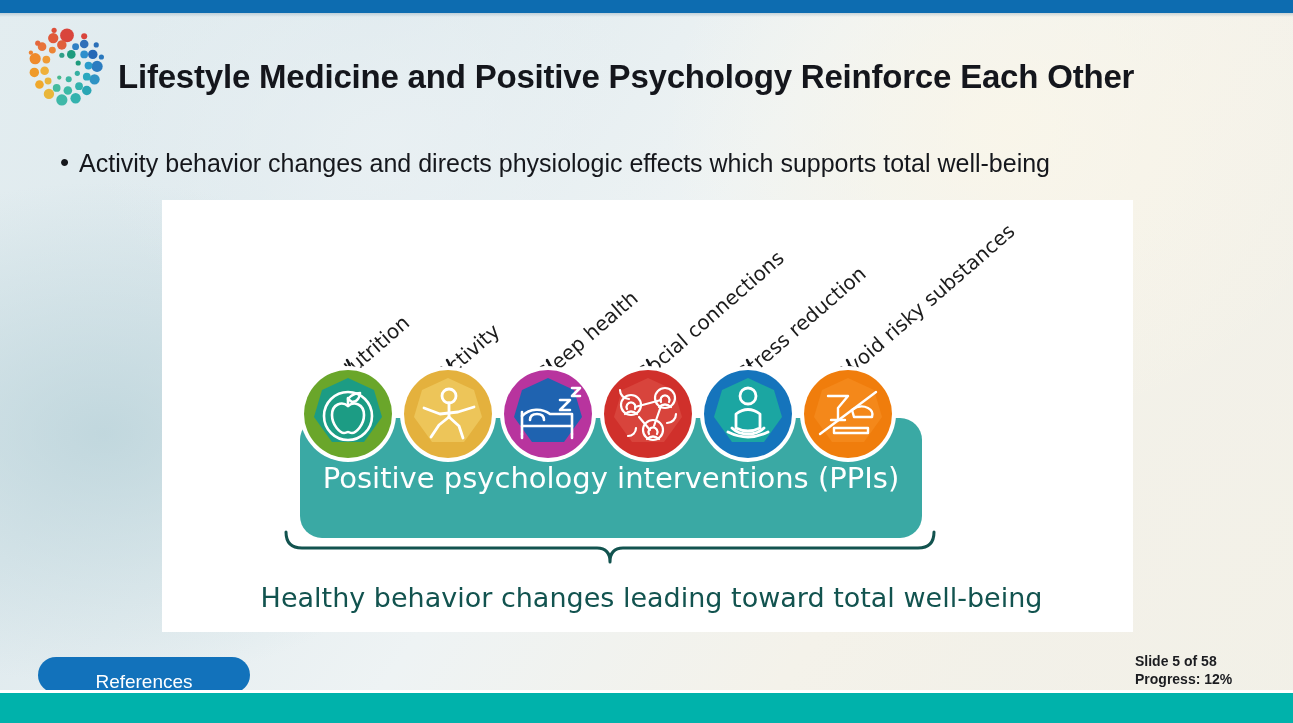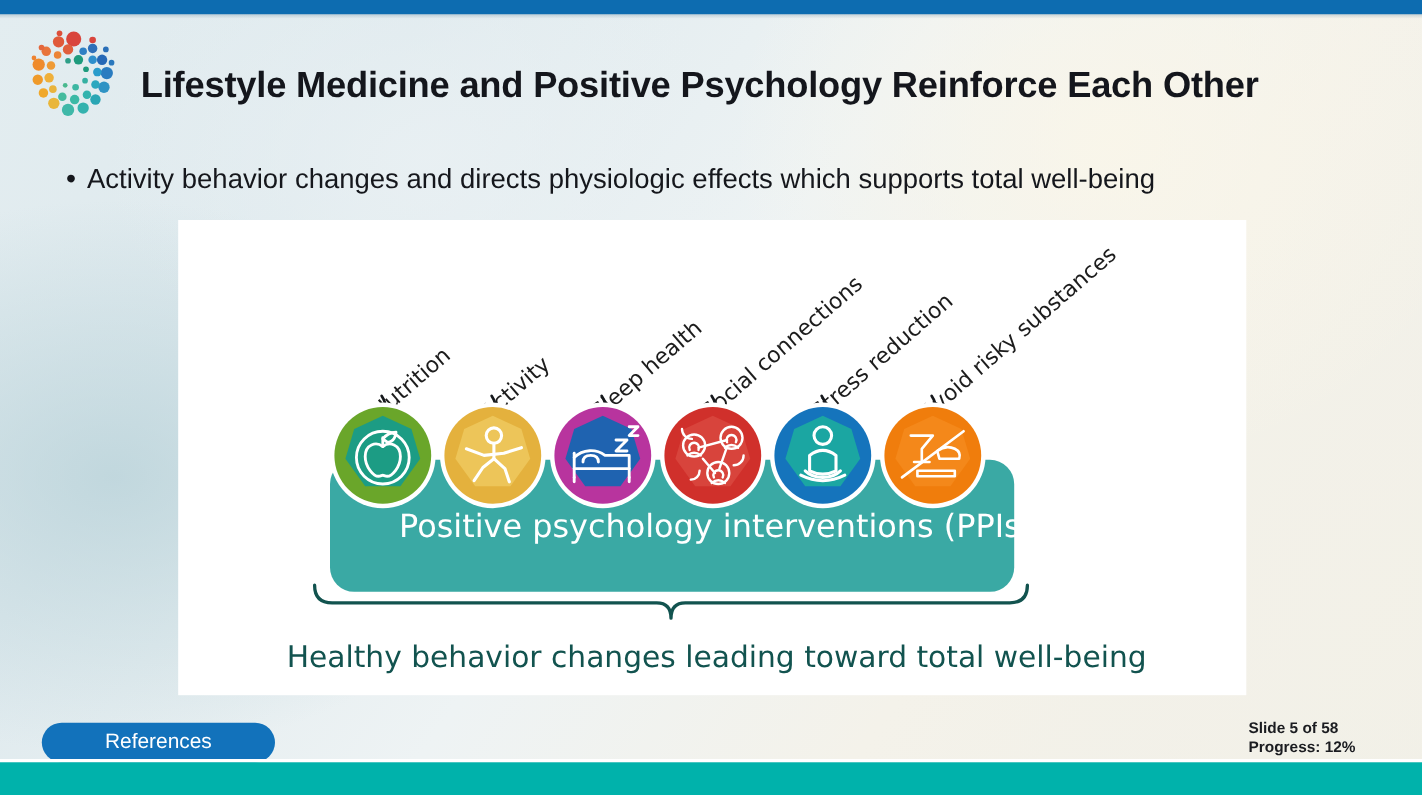--- a/index.html
+++ b/index.html
@@ -23,21 +23,21 @@
   .topbar-shadow{position:absolute;left:0;top:13px;width:1293px;height:4px;
     background:linear-gradient(180deg,rgba(120,150,170,0.35),rgba(120,150,170,0));}
   
   .bottombar{position:absolute;left:0;bottom:0;width:1293px;height:30px;background:#00b2ab;}
   .bottombar-top{position:absolute;left:0;bottom:30px;width:1293px;height:3px;background:#ffffff;}
 
   
   .logo{position:absolute;left:24px;top:26px;width:86px;height:86px;}
 
   .title{
-    position:absolute;left:128px;top:58px;width:1160px;
+    position:absolute;left:118px;top:58px;width:1160px;
     font-size:33px;font-weight:bold;color:#14161c;letter-spacing:-0.2px;
     white-space:nowrap;
   }
 
   .bullet-row{
     position:absolute;left:60px;top:147px;width:1200px;
     display:flex;align-items:flex-start;gap:10px;
   }
   .bullet-dot{font-size:26px;line-height:30px;color:#15171c;}
   .bullet-text{font-size:25px;line-height:32px;color:#15171c;}
@@ -67,36 +67,35 @@
 
   .ppi-band{
     position:absolute;left:138px;top:218px;width:622px;height:120px;
     background:#3aa9a4;border-radius:22px;
   }
   .ppi-text{
     position:absolute;left:0;top:0;width:622px;height:120px;
     display:flex;align-items:center;justify-content:center;
     color:#ffffff;font-size:29px;
     font-family:"DejaVu Sans","Liberation Sans",sans-serif;
-    margin-left:40px;
   }
 
   .brace{position:absolute;left:118px;top:330px;width:660px;height:48px;}
 
   .caption{
     position:absolute;left:4px;top:382px;width:971px;text-align:center;
     color:#12534f;font-size:27px;
     font-family:"DejaVu Sans","Liberation Sans",sans-serif;
   }
 
   
   .ref-btn{
     position:absolute;left:38px;top:657px;width:212px;height:36px;
     background:#1272bb;border-radius:18px;
-    display:flex;align-items:center;justify-content:center;
+    display:flex;align-items:flex-end;justify-content:center;
     color:#ffffff;font-size:19px;cursor:pointer;
   }
   .footer-title{
     position:absolute;left:330px;top:664px;width:640px;text-align:center;
     font-size:25px;font-weight:bold;color:#17181d;white-space:nowrap;
   }
   .slide-info{
     position:absolute;right:8px;top:652px;width:150px;
     font-size:14px;font-weight:bold;color:#1b1c20;line-height:18px;
   }

